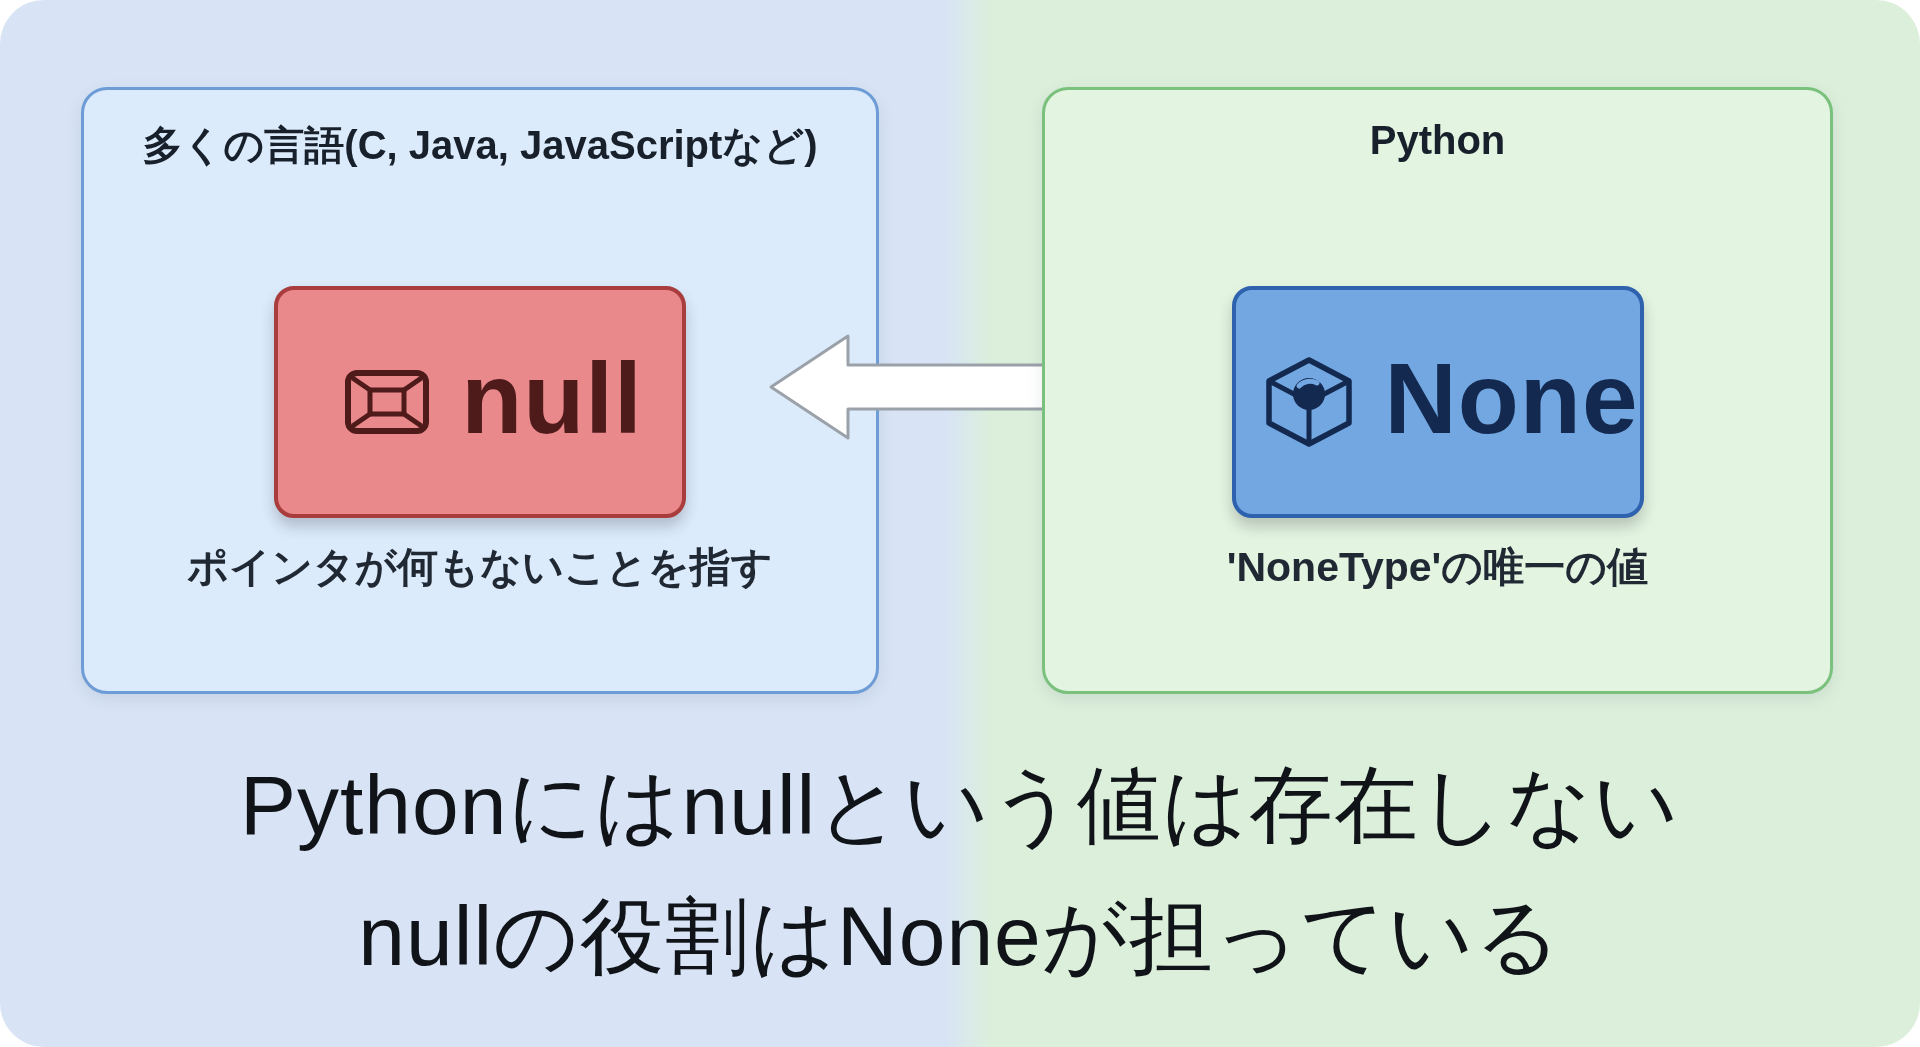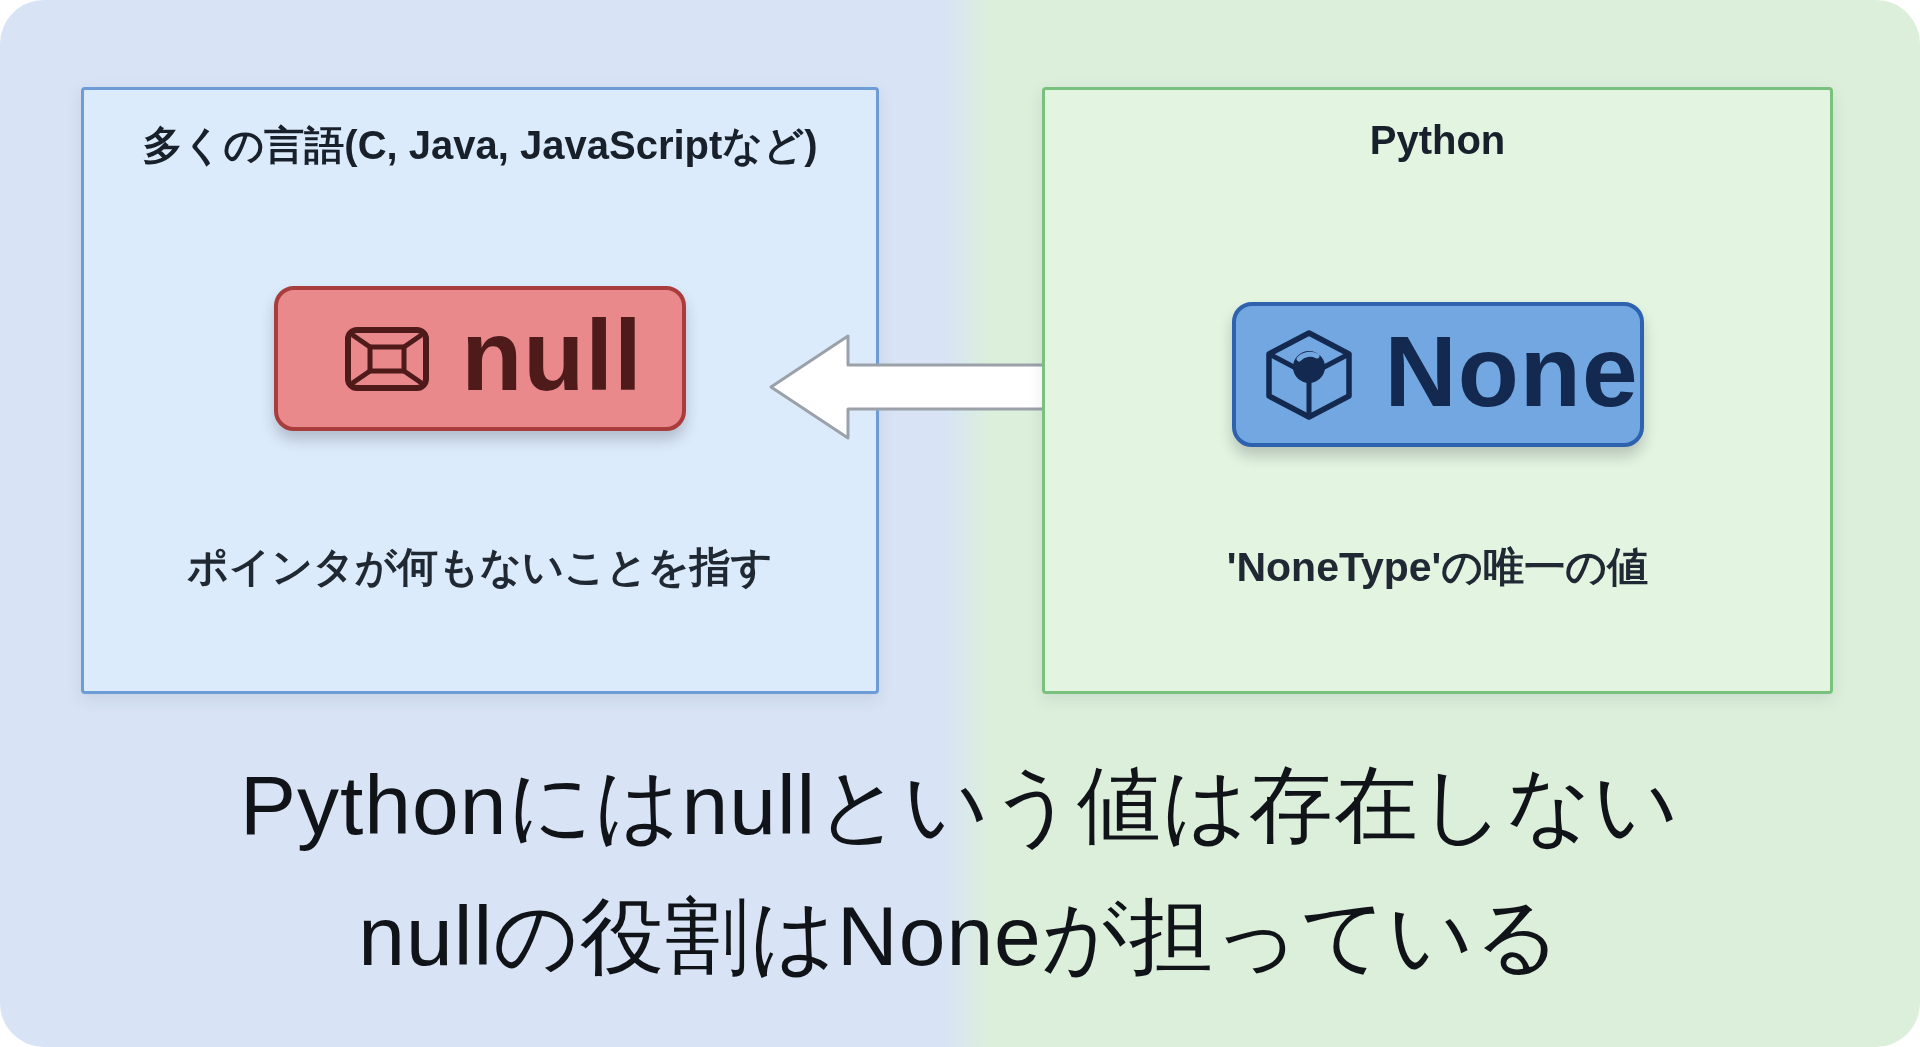--- a/index.html
+++ b/index.html
@@ -18,21 +18,21 @@
     width: 1920px;
     height: 1047px;
     border-radius: 44px;
     overflow: hidden;
     background: linear-gradient(90deg, #d8e4f5 0%, #d8e4f5 49.3%, #dcefdb 51.6%, #dcefdb 100%);
   }
   .panel {
     position: absolute;
     top: 87px;
     height: 607px;
-    border-radius: 4px;
+    border-radius: 26px;
     box-shadow: 0 5px 16px rgba(40, 60, 90, 0.10);
     box-sizing: border-box;
   }
   .panel-left {
     left: 81px;
     width: 798px;
     background: #dcebfb;
     border: 3px solid #6e9cd6;
   }
   .panel-right {
@@ -50,38 +50,37 @@
     font-size: 40px;
     font-weight: 700;
     color: #17202b;
   }
   .value-box {
     position: absolute;
     top: 196px;
     left: 50%;
     transform: translateX(-50%);
     width: 412px;
-    height: 145px;
+    height: 232px;
     border-radius: 20px;
     display: flex;
     align-items: center;
     justify-content: center;
     gap: 28px;
     box-shadow: 0 9px 14px rgba(30, 30, 40, 0.22);
     box-sizing: border-box;
     padding-left: 24px;
   }
   .null-box {
     background: #e9898b;
     border: 4px solid #a93d3d;
   }
   .none-box {
     background: #72a7e1;
     border: 4px solid #2e62ae;
-    margin-top: 16px;
   }
   .value-text {
     font-size: 100px;
     font-weight: 600;
     letter-spacing: 1px;
     line-height: 1;
     padding-bottom: 8px;
   }
   .null-box .value-text { color: #4e1a1a; }
   .none-box .value-text { color: #13294f; }

